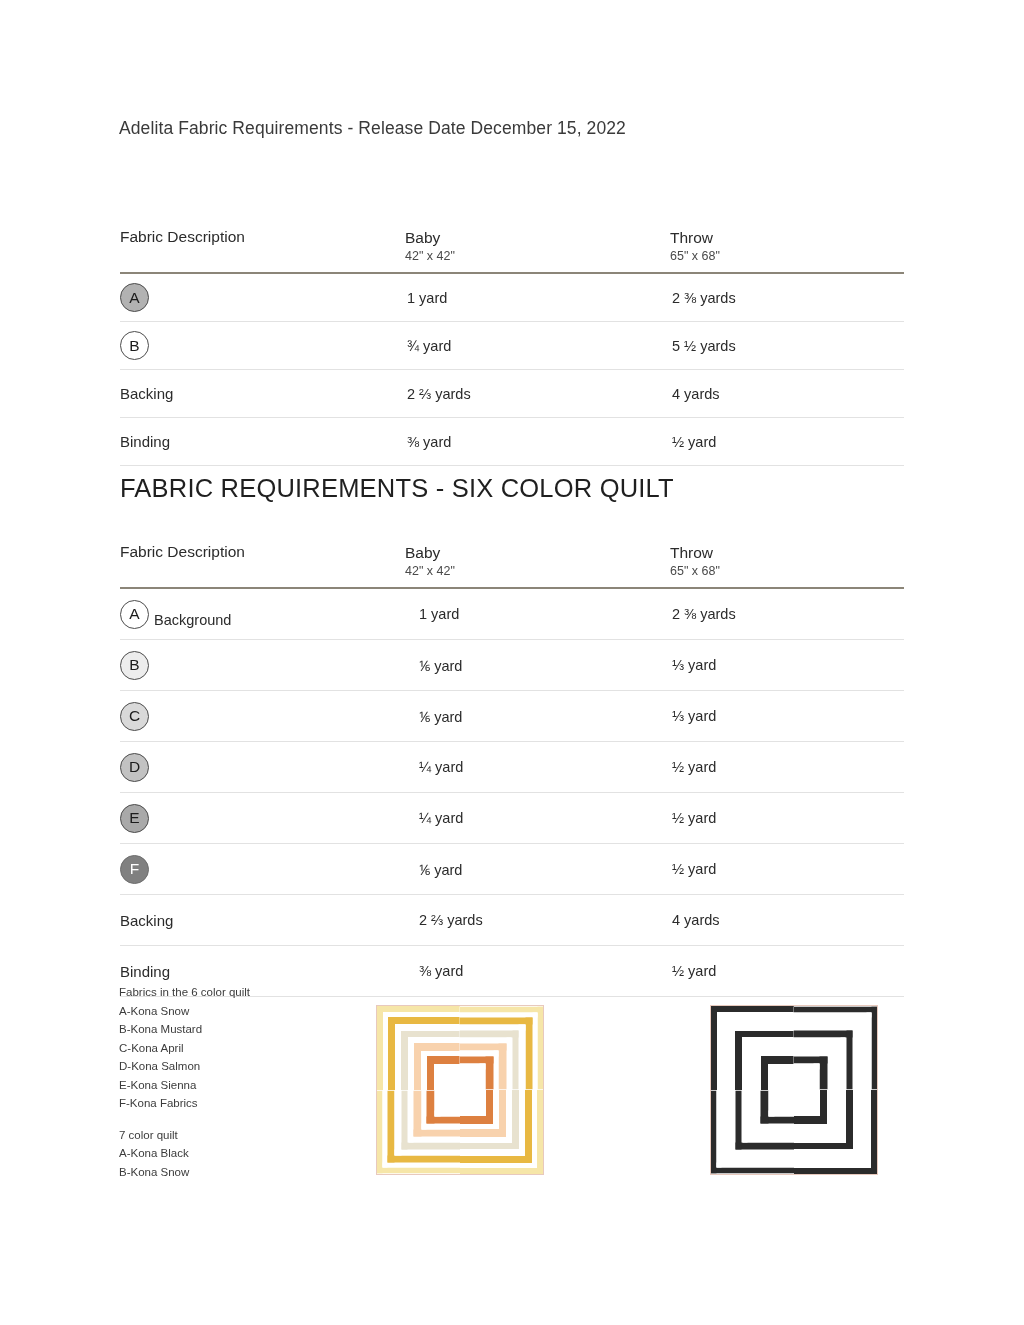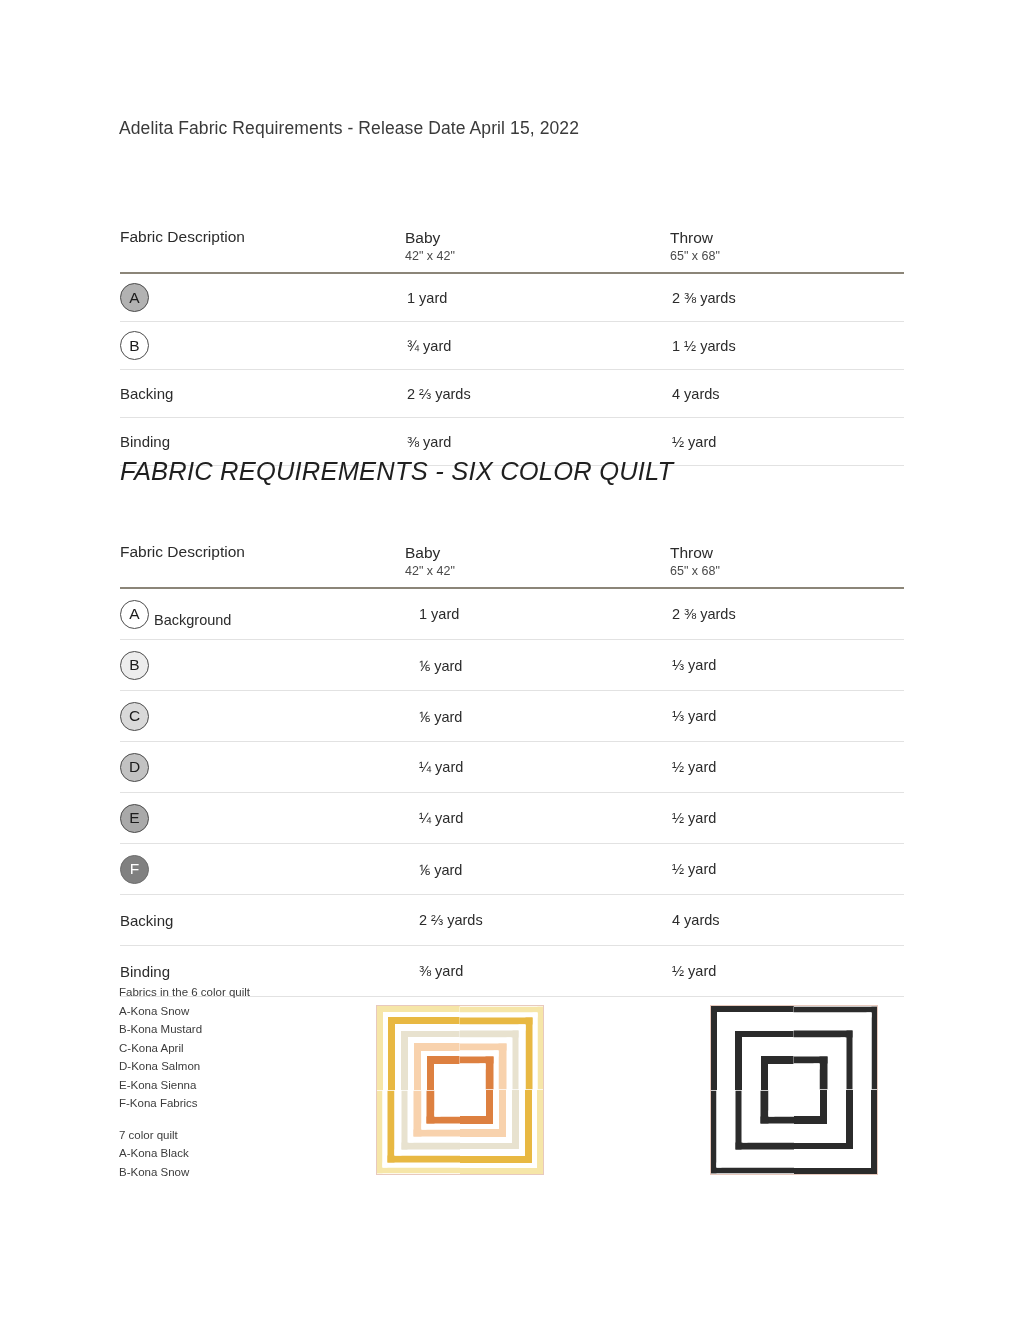--- a/index.html
+++ b/index.html
@@ -37,21 +37,21 @@
   
   .section-title {
     position: absolute;
     left: 120px;
     font-size: 25.5px;
     letter-spacing: 0.2px;
     color: #1f1f1f;
     white-space: nowrap;
   }
   #sec1-title { top: 185px; }
-  #sec2-title { top: 457px; font-style: italic; }
+  #sec2-title { top: 474px; }
 
   
   .tbl {
     position: absolute;
     left: 120px;
     width: 784px;
     border-collapse: collapse;
     table-layout: fixed;
   }
   #tbl-two  { top: 228px; }
@@ -173,21 +173,21 @@
   .rot0   { transform: rotate(0deg); }
   .rot90  { transform: rotate(90deg); }
   .rot180 { transform: rotate(180deg); }
   .rot270 { transform: rotate(270deg); }
 </style>
 </head>
 <body>
 
 <div class="page">
 
-  <div class="doc-header">Adelita Fabric Requirements - Release Date April 15, 2022</div>
+  <div class="doc-header">Adelita Fabric Requirements - Release Date December 15, 2022</div>
 
 
   <table class="tbl" id="tbl-two">
     <colgroup>
         <col class="c-desc">
         <col class="c-baby">
         <col class="c-throw">
       </colgroup>
     <thead>
       <tr>
@@ -221,21 +221,21 @@
         <td>
           <div class="badge-wrap">
             <span class="badge" style="background: rgb(255, 255, 255); color: rgb(28, 28, 28);">B</span>
             <span class="badge-caption"></span>
           </div>
         </td>
         <td>
             <div class="cell-val">¾ yard</div>
           </td>
         <td>
-            <div class="cell-val throw">1 ½ yards</div>
+            <div class="cell-val throw">5 ½ yards</div>
           </td>
       </tr>
       <tr class="tall">
         <td><span class="plain-label">Backing</span></td>
         <td>
             <div class="cell-val">2 ⅔  yards</div>
           </td>
         <td>
             <div class="cell-val throw">4 yards</div>
           </td>

